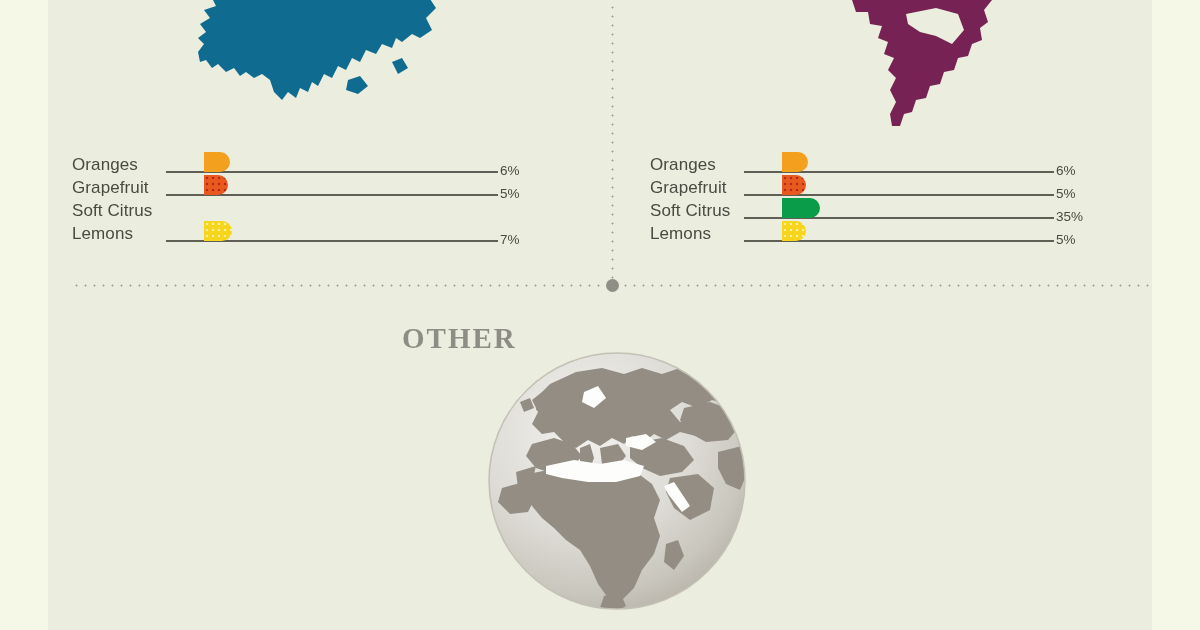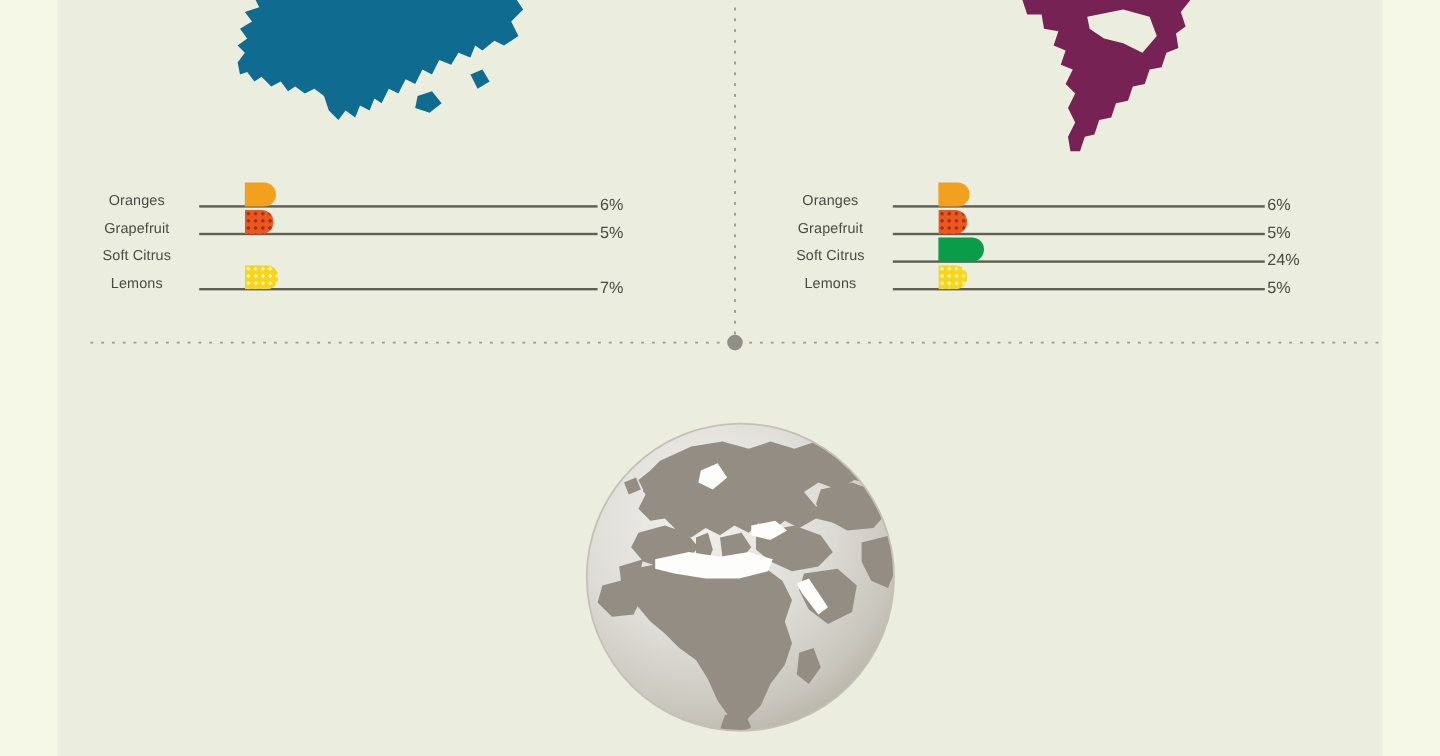--- a/index.html
+++ b/index.html
@@ -63,22 +63,22 @@
   
   .rows { position:relative; }
   .row {
     position:relative;
     height:23px;
     display:flex;
     align-items:flex-end;
   }
 
   .row-label {
-    text-align:center;
-    font-size:12px;
+    text-align:left;
+    font-size:17px;
     letter-spacing:.1px;
     color:#4a4a42;
     line-height:1;
     padding-bottom:2px;
     white-space:nowrap;
     flex:0 0 auto;
   }
   .panel-left  .row-label { width:84px; }
   .panel-right .row-label { width:84px; }
 
@@ -247,40 +247,41 @@
           <div class="row-bar fill-grapefruit" style="width:24px;"></div>
           <div class="row-value">5%</div>
         </div>
       </div>
 
       <div class="row">
         <div class="row-label">Soft Citrus</div>
         <div class="row-track">
           <div class="row-rule"></div>
           <div class="row-bar fill-softcitrus" style="width:38px;"></div>
-          <div class="row-value">24%</div>
+          <div class="row-value">35%</div>
         </div>
       </div>
 
       <div class="row">
         <div class="row-label">Lemons</div>
         <div class="row-track">
           <div class="row-rule"></div>
           <div class="row-bar fill-lemons" style="width:24px;"></div>
           <div class="row-value">5%</div>
         </div>
       </div>
 
     </div>
   </div>
 
   <div class="divider-v"></div>
   <div class="divider-h"></div>
   <div class="divider-node"></div>
 
+  <div class="other-title">OTHER</div>
 
   <svg class="globe" viewBox="0 0 266 266">
     <defs>
       <radialGradient id="gsphere" cx="38%" cy="30%" r="78%">
         <stop offset="0%" stop-color="#f2f1ee"></stop>
         <stop offset="52%" stop-color="#dedcd6"></stop>
         <stop offset="82%" stop-color="#c9c6bd"></stop>
         <stop offset="100%" stop-color="#b4b0a6"></stop>
       </radialGradient>
       <clipPath id="gclip">

